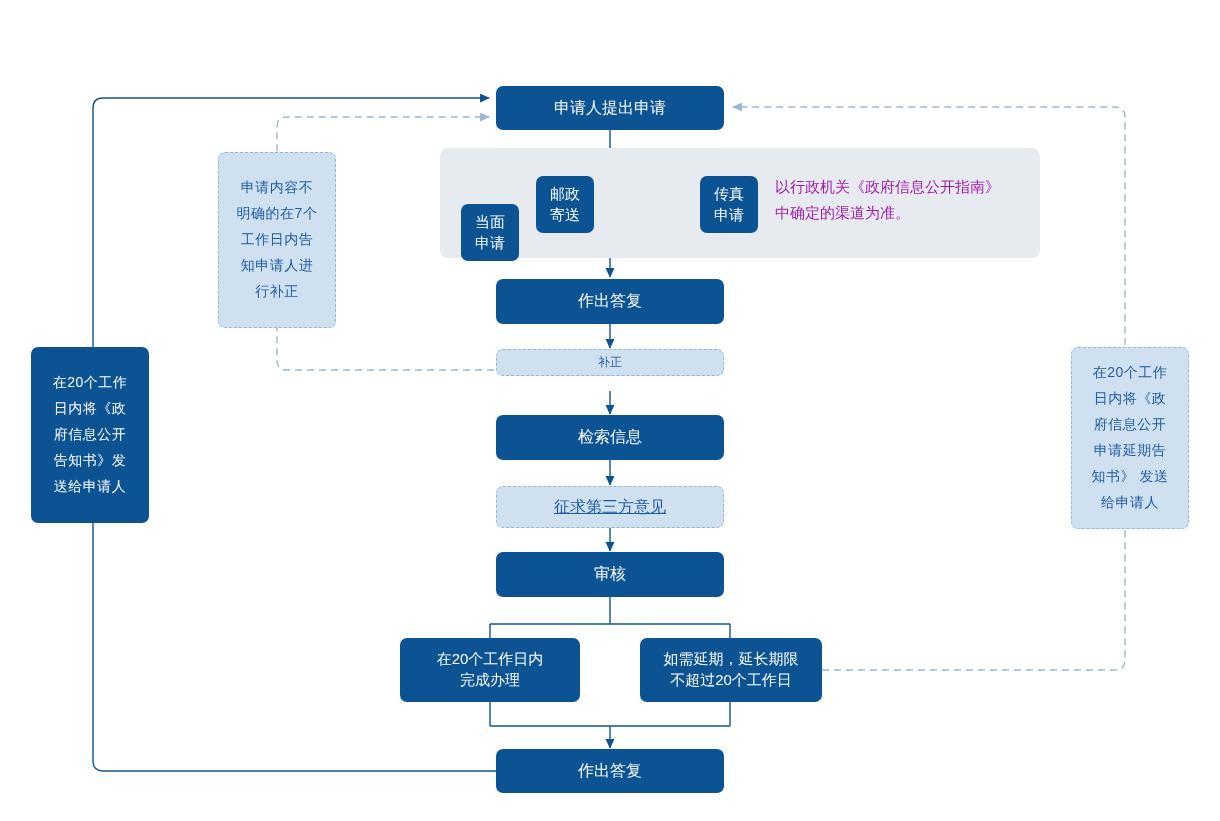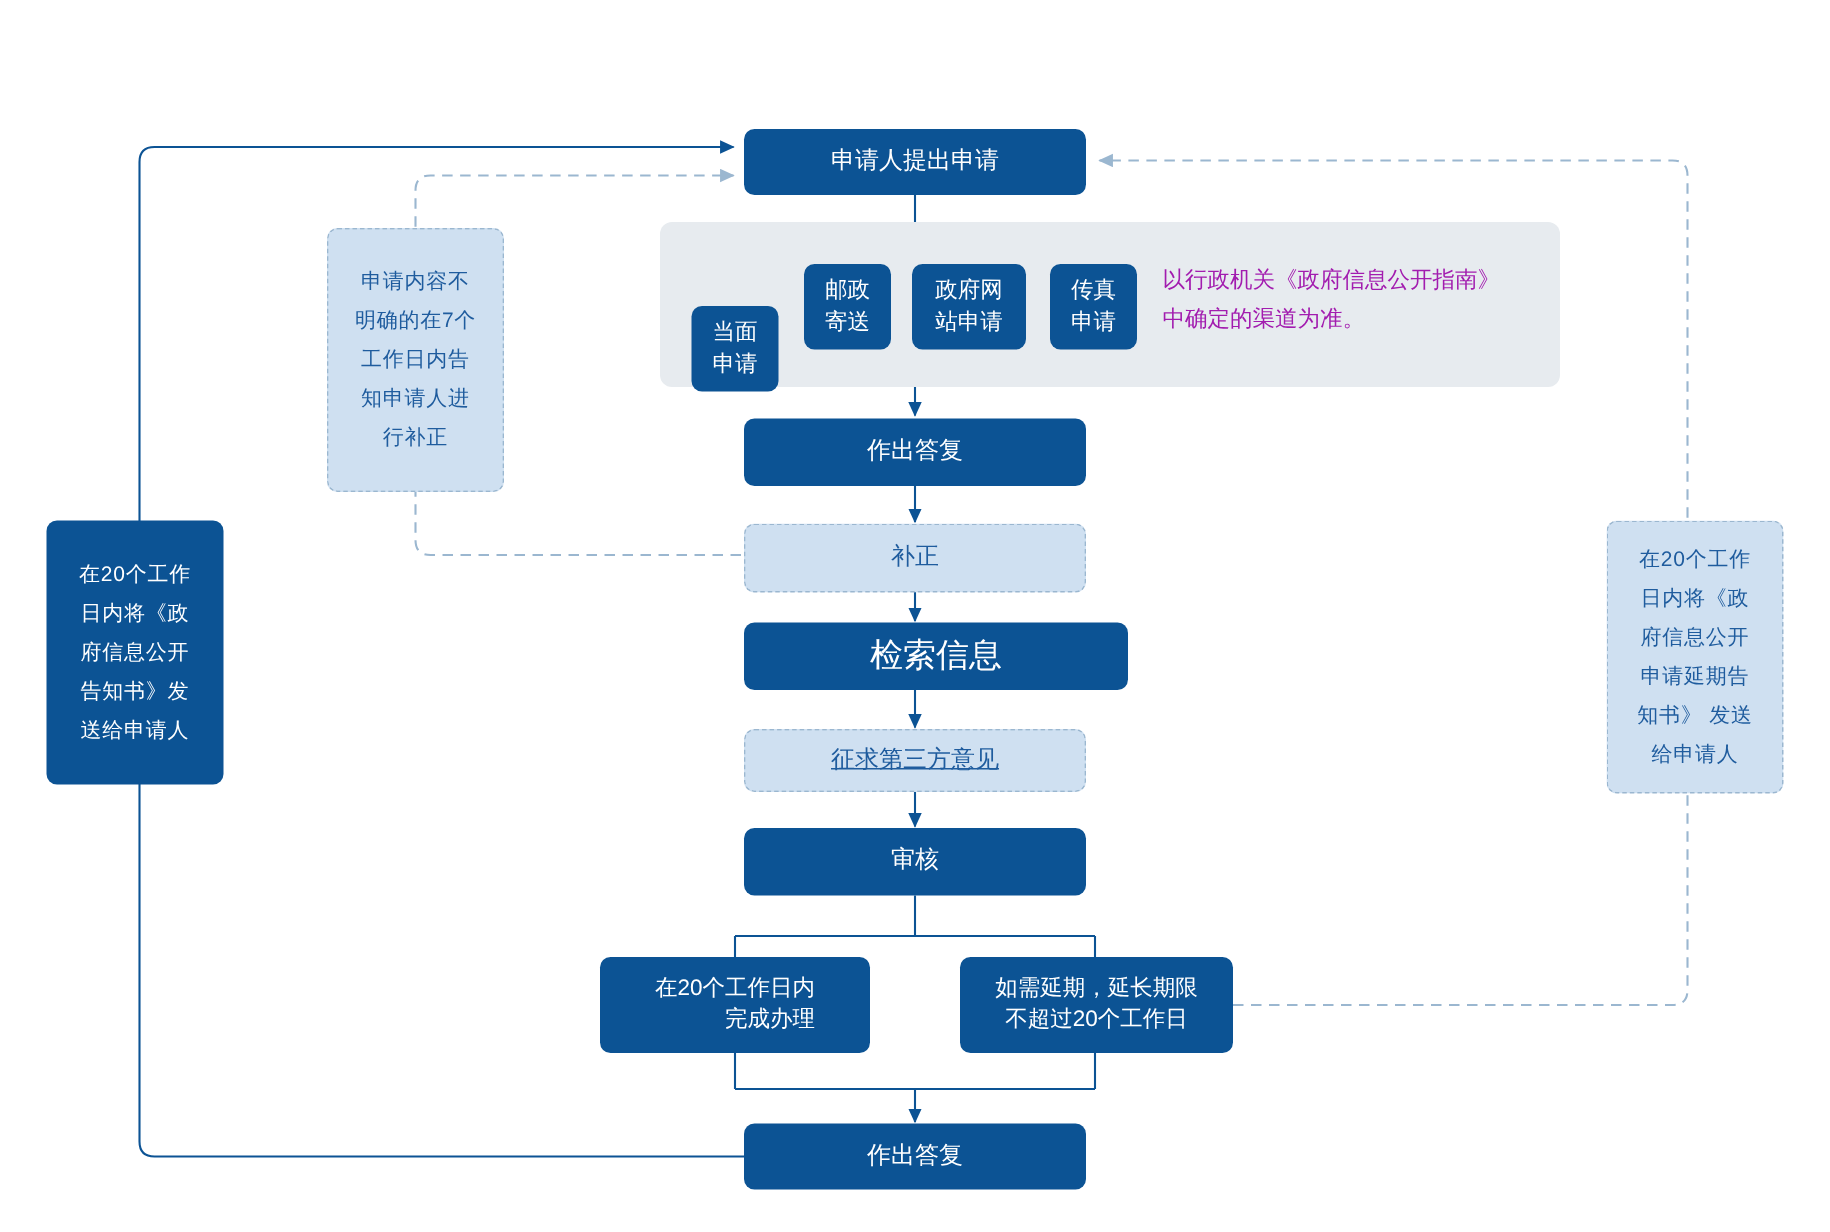--- a/index.html
+++ b/index.html
@@ -172,53 +172,49 @@
   <div class="channel-panel" style="left:440px; top:148px; width:600px; height:110px;"></div>
 
   <div class="node dark small" style="left:461px; top:176px; width:58px; height:57px;margin-top:28px;">
     <span>当面
 申请</span>
   </div>
   <div class="node dark small" style="left:536px; top:176px; width:58px; height:57px;">
     <span>邮政
 寄送</span>
   </div>
-  <div class="node dark small" style="left:608px; top:176px; width:76px; height:57px;">
-    <span>政府网
-站申请</span>
-  </div>
   <div class="node dark small" style="left:700px; top:176px; width:58px; height:57px;">
     <span>传真
 申请</span>
   </div>
 
   <div class="panel-note" style="left:775px; top:174px; width:270px;">以行政机关《政府信息公开指南》
 中确定的渠道为准。</div>
 
   <div class="node dark" style="left:496px; top:279px; width:228px; height:45px; font-size:16px;">
     <span>作出答复</span>
   </div>
 
-  <div class="node light" style="left:496px; top:349px; width:228px; height:46px; font-size:16px;">
+  <div class="node light" style="left:496px; top:349px; width:228px; height:27px; font-size:12px;">
     <span>补正</span>
   </div>
 
-  <div class="node dark" style="left:496px; top:415px; width:256px; height:45px; font-size:22px;">
+  <div class="node dark" style="left:496px; top:415px; width:228px; height:45px; font-size:16px;">
     <span>检索信息</span>
   </div>
 
   <div class="node light" style="left:496px; top:486px; width:228px; height:42px; font-size:16px;text-decoration:underline;">
     <span>征求第三方意见</span>
   </div>
 
   <div class="node dark" style="left:496px; top:552px; width:228px; height:45px; font-size:16px;">
     <span>审核</span>
   </div>
 
-  <div class="node dark" style="left:400px; top:638px; width:180px; height:64px; font-size:15px;text-align:right;">
+  <div class="node dark" style="left:400px; top:638px; width:180px; height:64px; font-size:15px;">
     <span>在20个工作日内
 完成办理</span>
   </div>
 
   <div class="node dark" style="left:640px; top:638px; width:182px; height:64px; font-size:15px;">
     <span>如需延期，延长期限
 不超过20个工作日</span>
   </div>
 
   <div class="node dark" style="left:496px; top:749px; width:228px; height:44px; font-size:16px;">

